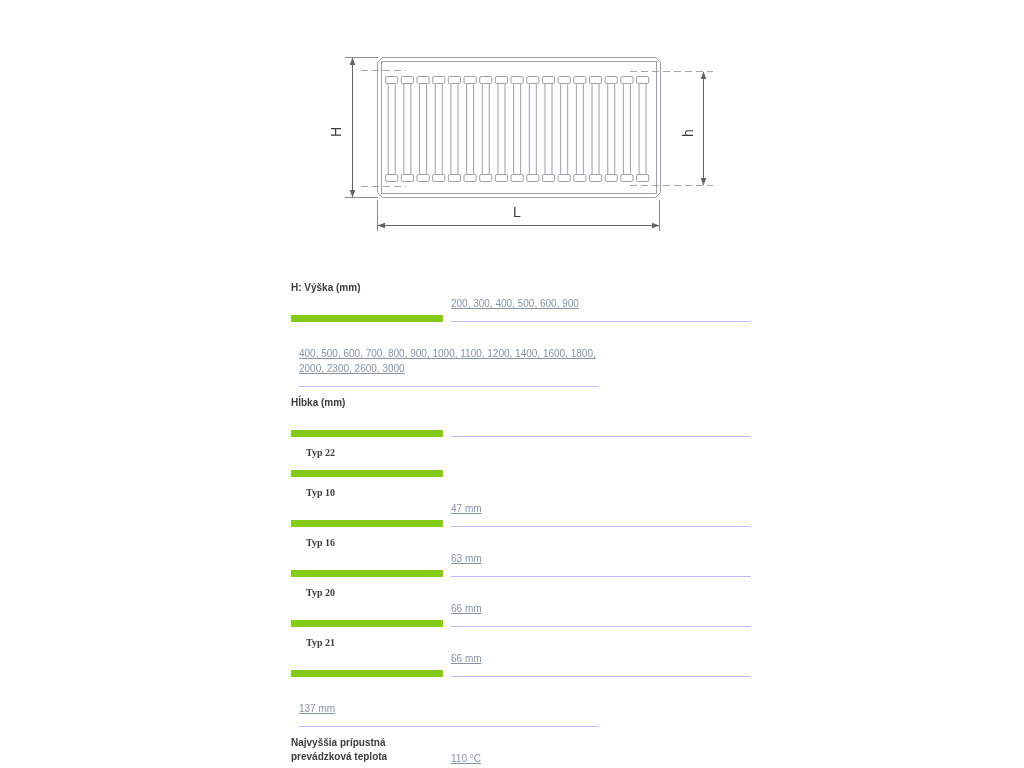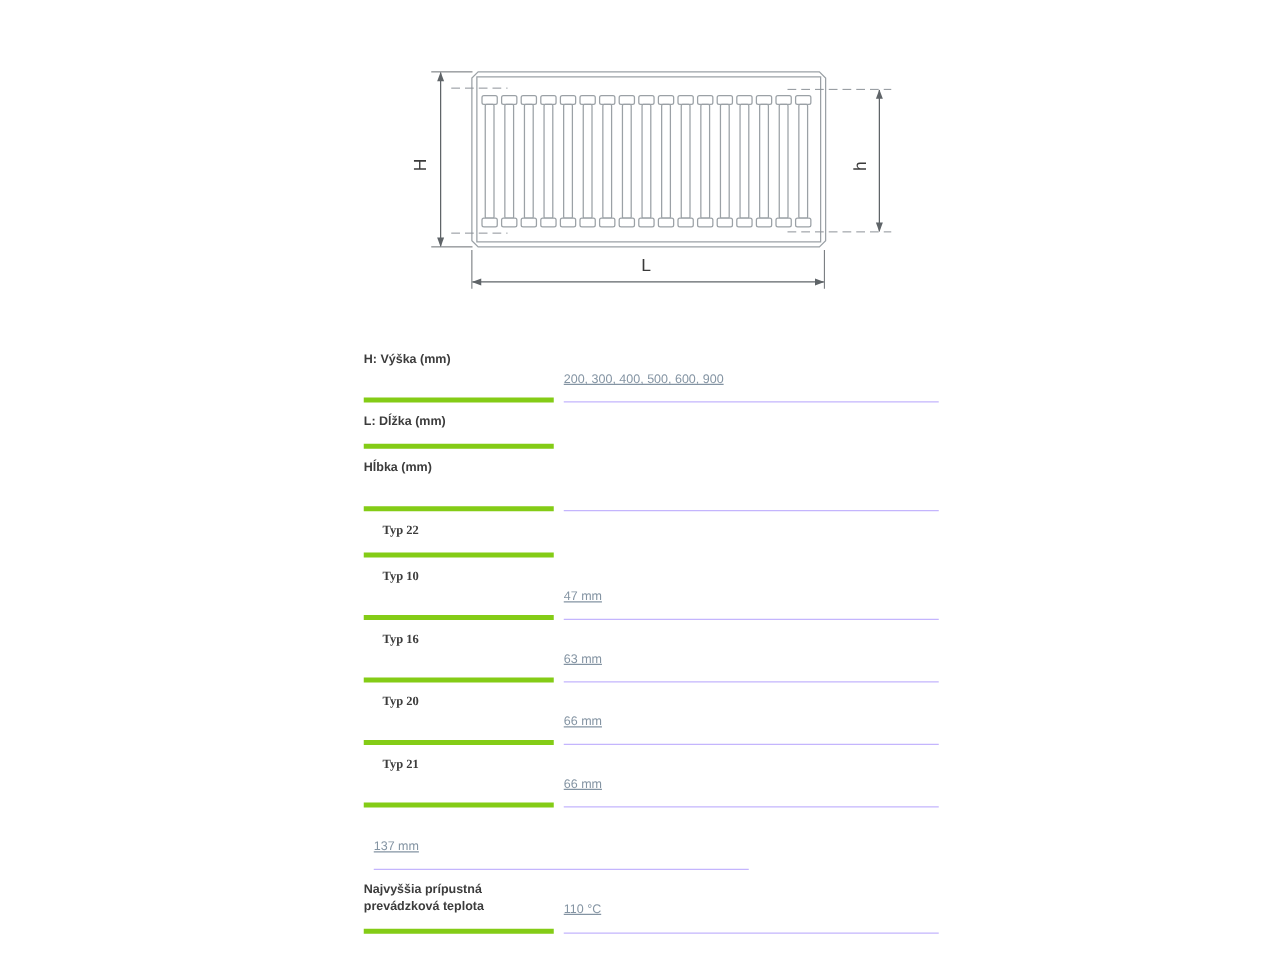--- a/index.html
+++ b/index.html
@@ -16,21 +16,21 @@
   .ext-line   { stroke:#6a6f74; stroke-width:0.8; fill:none; }
   .dash-line  { stroke:#8d9298; stroke-width:0.8; fill:none; stroke-dasharray:7 4; }
   .arrow      { fill:#5f6468; stroke:none; }
   .dim-label  { font:14px "Liberation Sans","DejaVu Sans",sans-serif; fill:#3a3a3a; }
 
   
   #spec-table { position:absolute; left:291px; top:272px; width:460px; }
   .row { display:flex; }
   .cell-label {
     width:152px; flex:0 0 152px; box-sizing:border-box;
-    padding:9px 0 10px; border-bottom:4px solid #84cc16;
+    padding:9px 0 10px; border-bottom:7px solid #84cc16;
     font-size:10px; font-weight:bold; color:#3c3c3c; line-height:14px;
   }
   .row.indent .cell-label { padding-left:15px;font-family:Liberation Serif, serif; }
   .cell-gap { width:8px; flex:0 0 8px; }
   .cell-value {
     width:300px; flex:0 0 300px; box-sizing:border-box;
     padding:9px 0 10px; border-bottom:1px solid #c4b5fd;
     font-size:10px; color:#8494a3; line-height:15px; white-space:pre-line;text-decoration:underline;
   }
 </style>
@@ -134,22 +134,25 @@
   <div id="spec-table">
     <div class="row">
       <div class="cell-label">H: Výška (mm)</div>
       <div class="cell-gap"></div>
       <div class="cell-value">
         <span class="value-main">200, 300, 400, 500, 600, 900</span>
       </div>
     </div>
 
     <div class="row">
-      <div class="cell-label">L: Dĺžka (mm)</div>
-      <div class="cell-gap"></div>
+      <div class="cell-gap"></div>
+      <div class="cell-value">
+        <span class="value-main">400, 500, 600, 700, 800, 900, 1000, 1100, 1200, 1400, 1600, 1800,
+2000, 2300, 2600, 3000</span>
+      </div>
     </div>
 
     <div class="row">
       <div class="cell-label">Hĺbka (mm)</div>
       <div class="cell-gap"></div>
       <div class="cell-value">
         <span class="value-main"></span>
       </div>
     </div>
 

